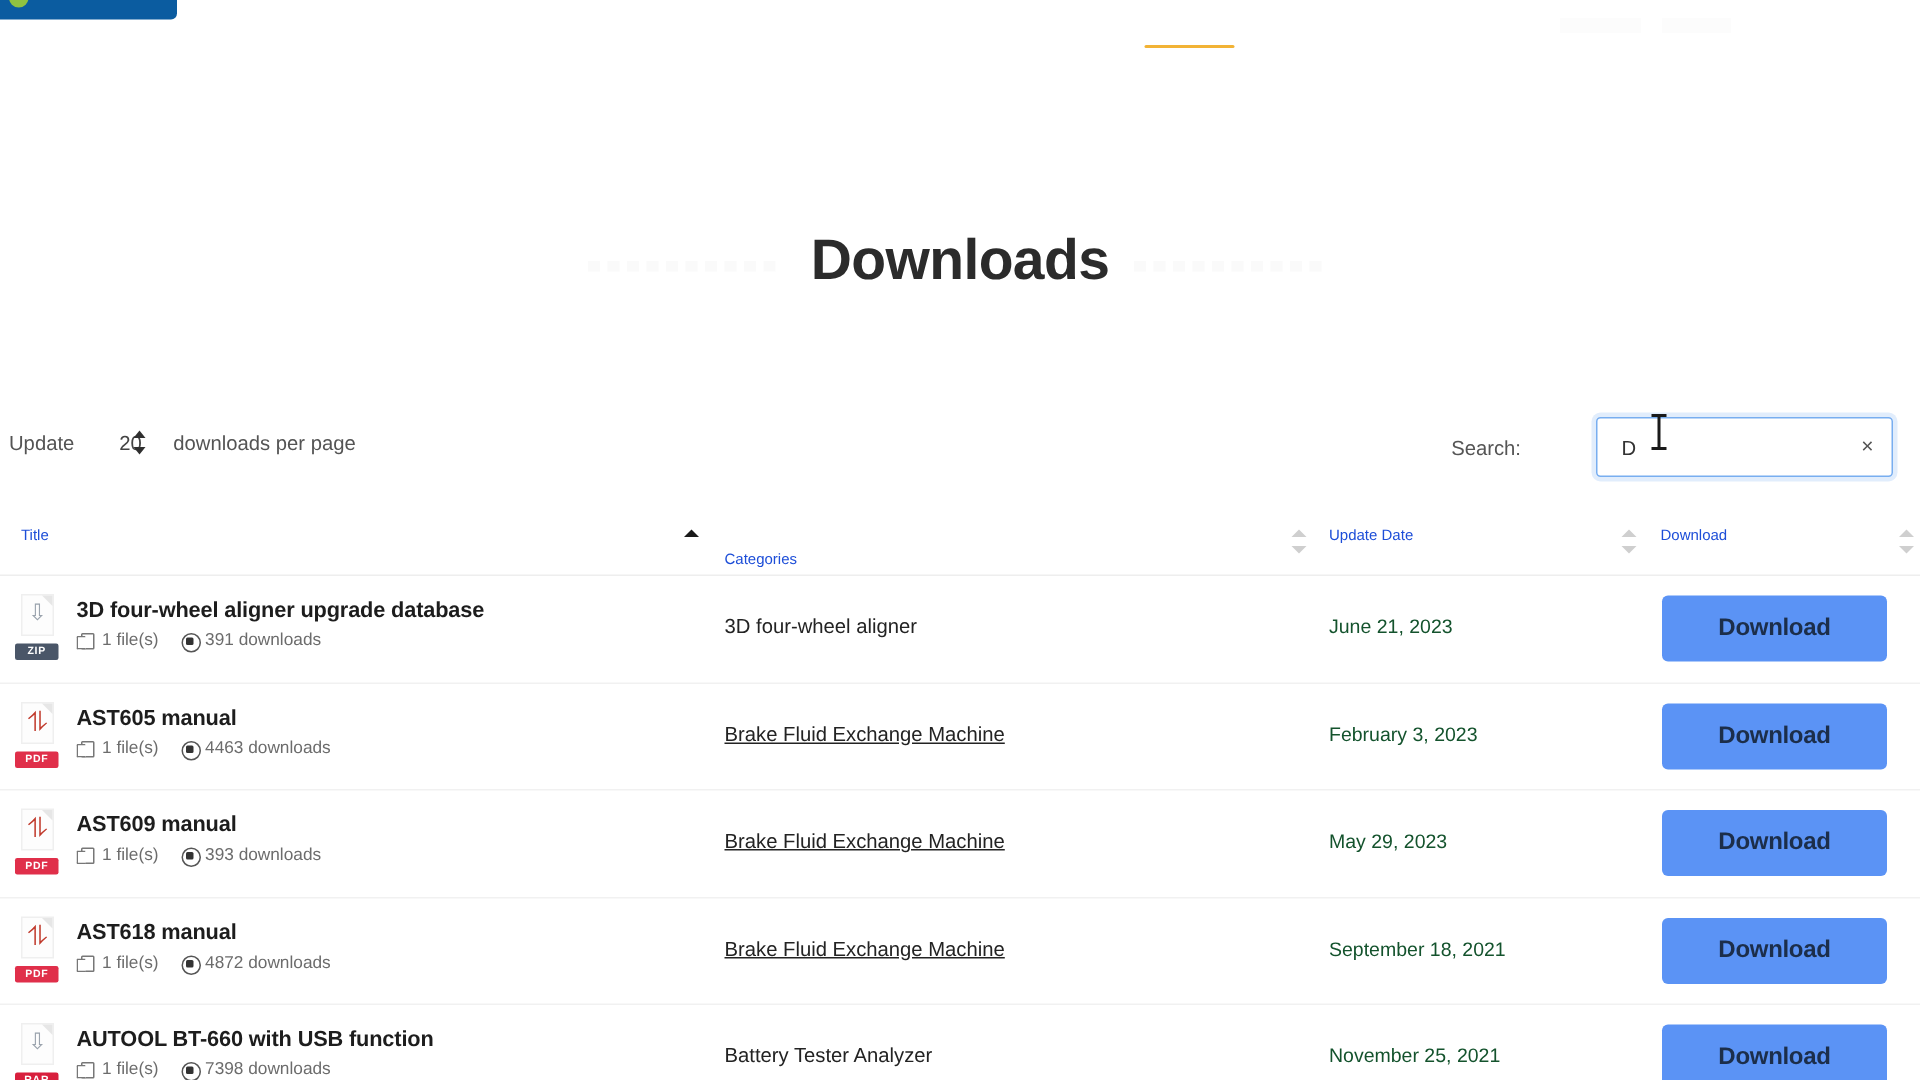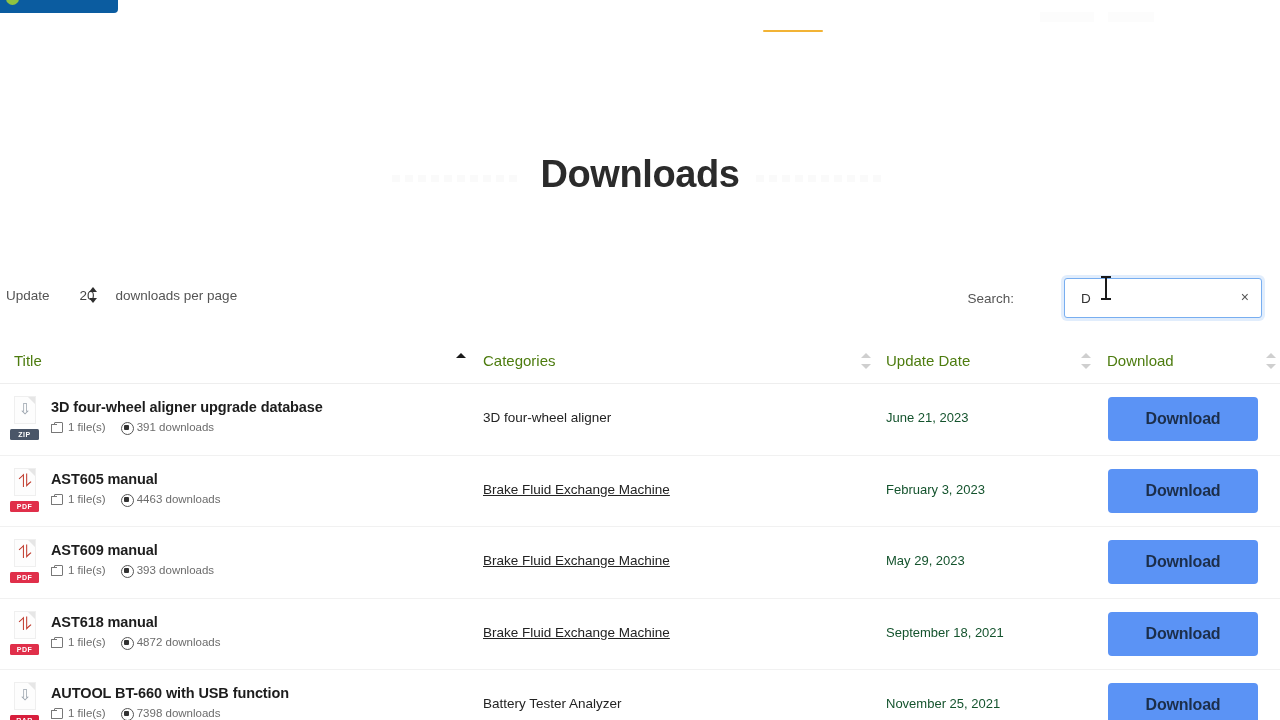--- a/index.html
+++ b/index.html
@@ -166,26 +166,26 @@
     position: absolute; top: 340px; left: 0;
     width: 1280px;
   }
   .thead {
     position: relative;
     height: 44px;
     border-bottom: 1px solid #eeeeee;
   }
   .th {
     position: absolute; top: 12px;
-    font-size: 15px;
-    color: #4d7c0f;
+    font-size: 10px;
+    color: #1d4ed8;
     font-weight: 400;
   }
   .th.c-title      { left: 14px; }
-  .th.c-categories { left: 483px; }
+  .th.c-categories { left: 483px; margin-top: 16px; }
   .th.c-date       { left: 886px; }
   .th.c-download   { left: 1107px; }
 
   .sort-ind { position: absolute; width: 10px; height: 16px; top: 13px; }
   .sort-ind .up, .sort-ind .down {
     position: absolute; left: 0;
     border-left: 5px solid transparent;
     border-right: 5px solid transparent;
   }
   .sort-ind .up   { top: 0;    border-bottom: 5px solid #cfcfcf; }

